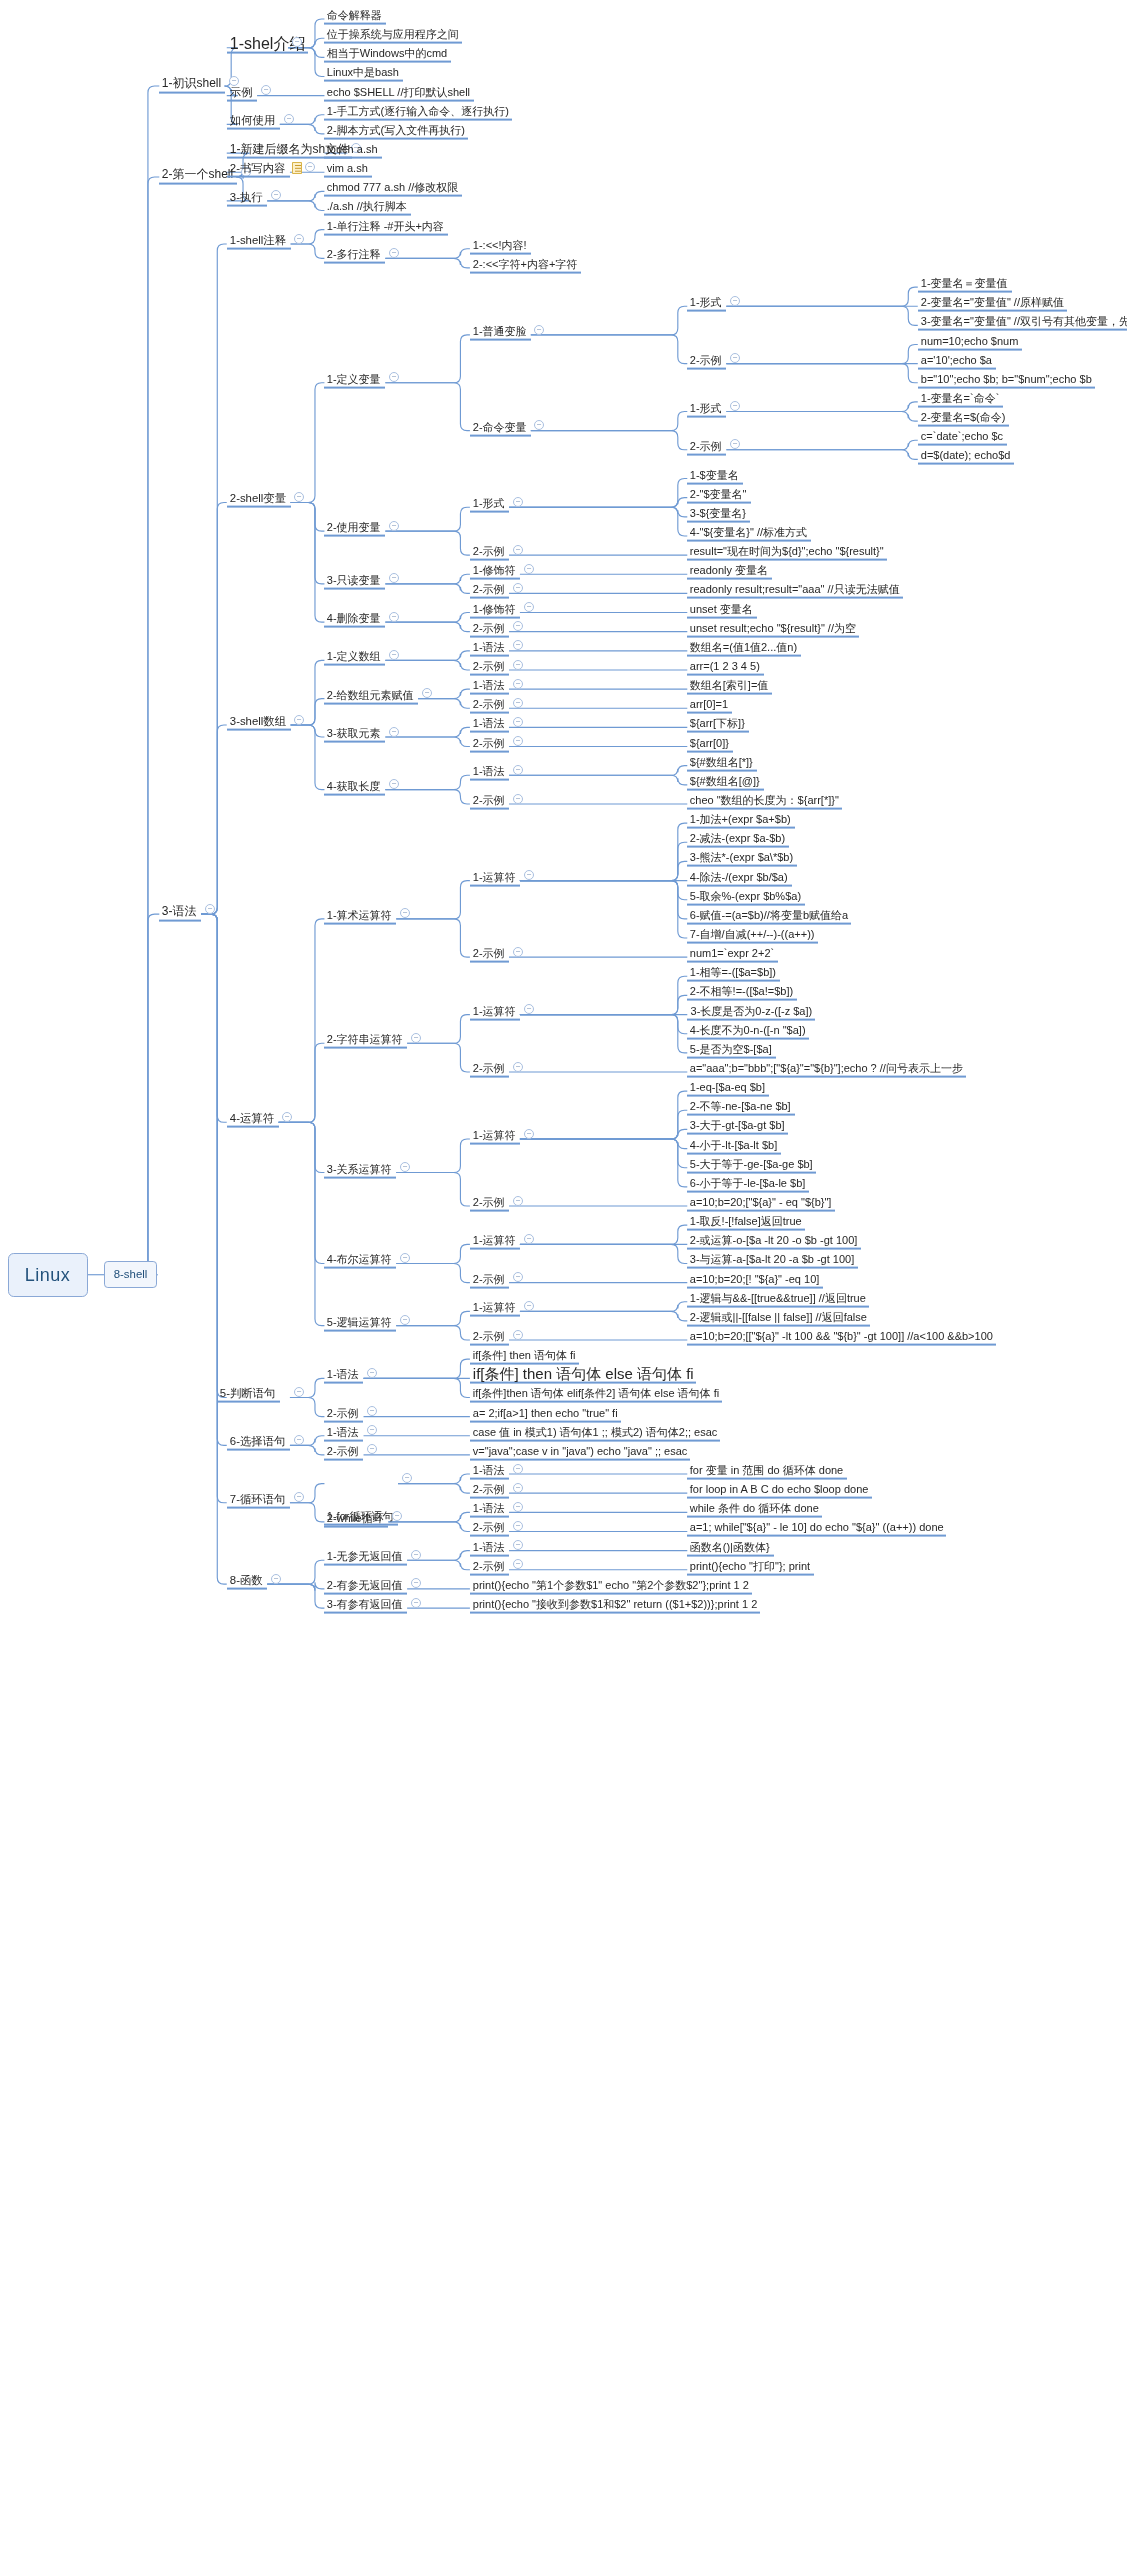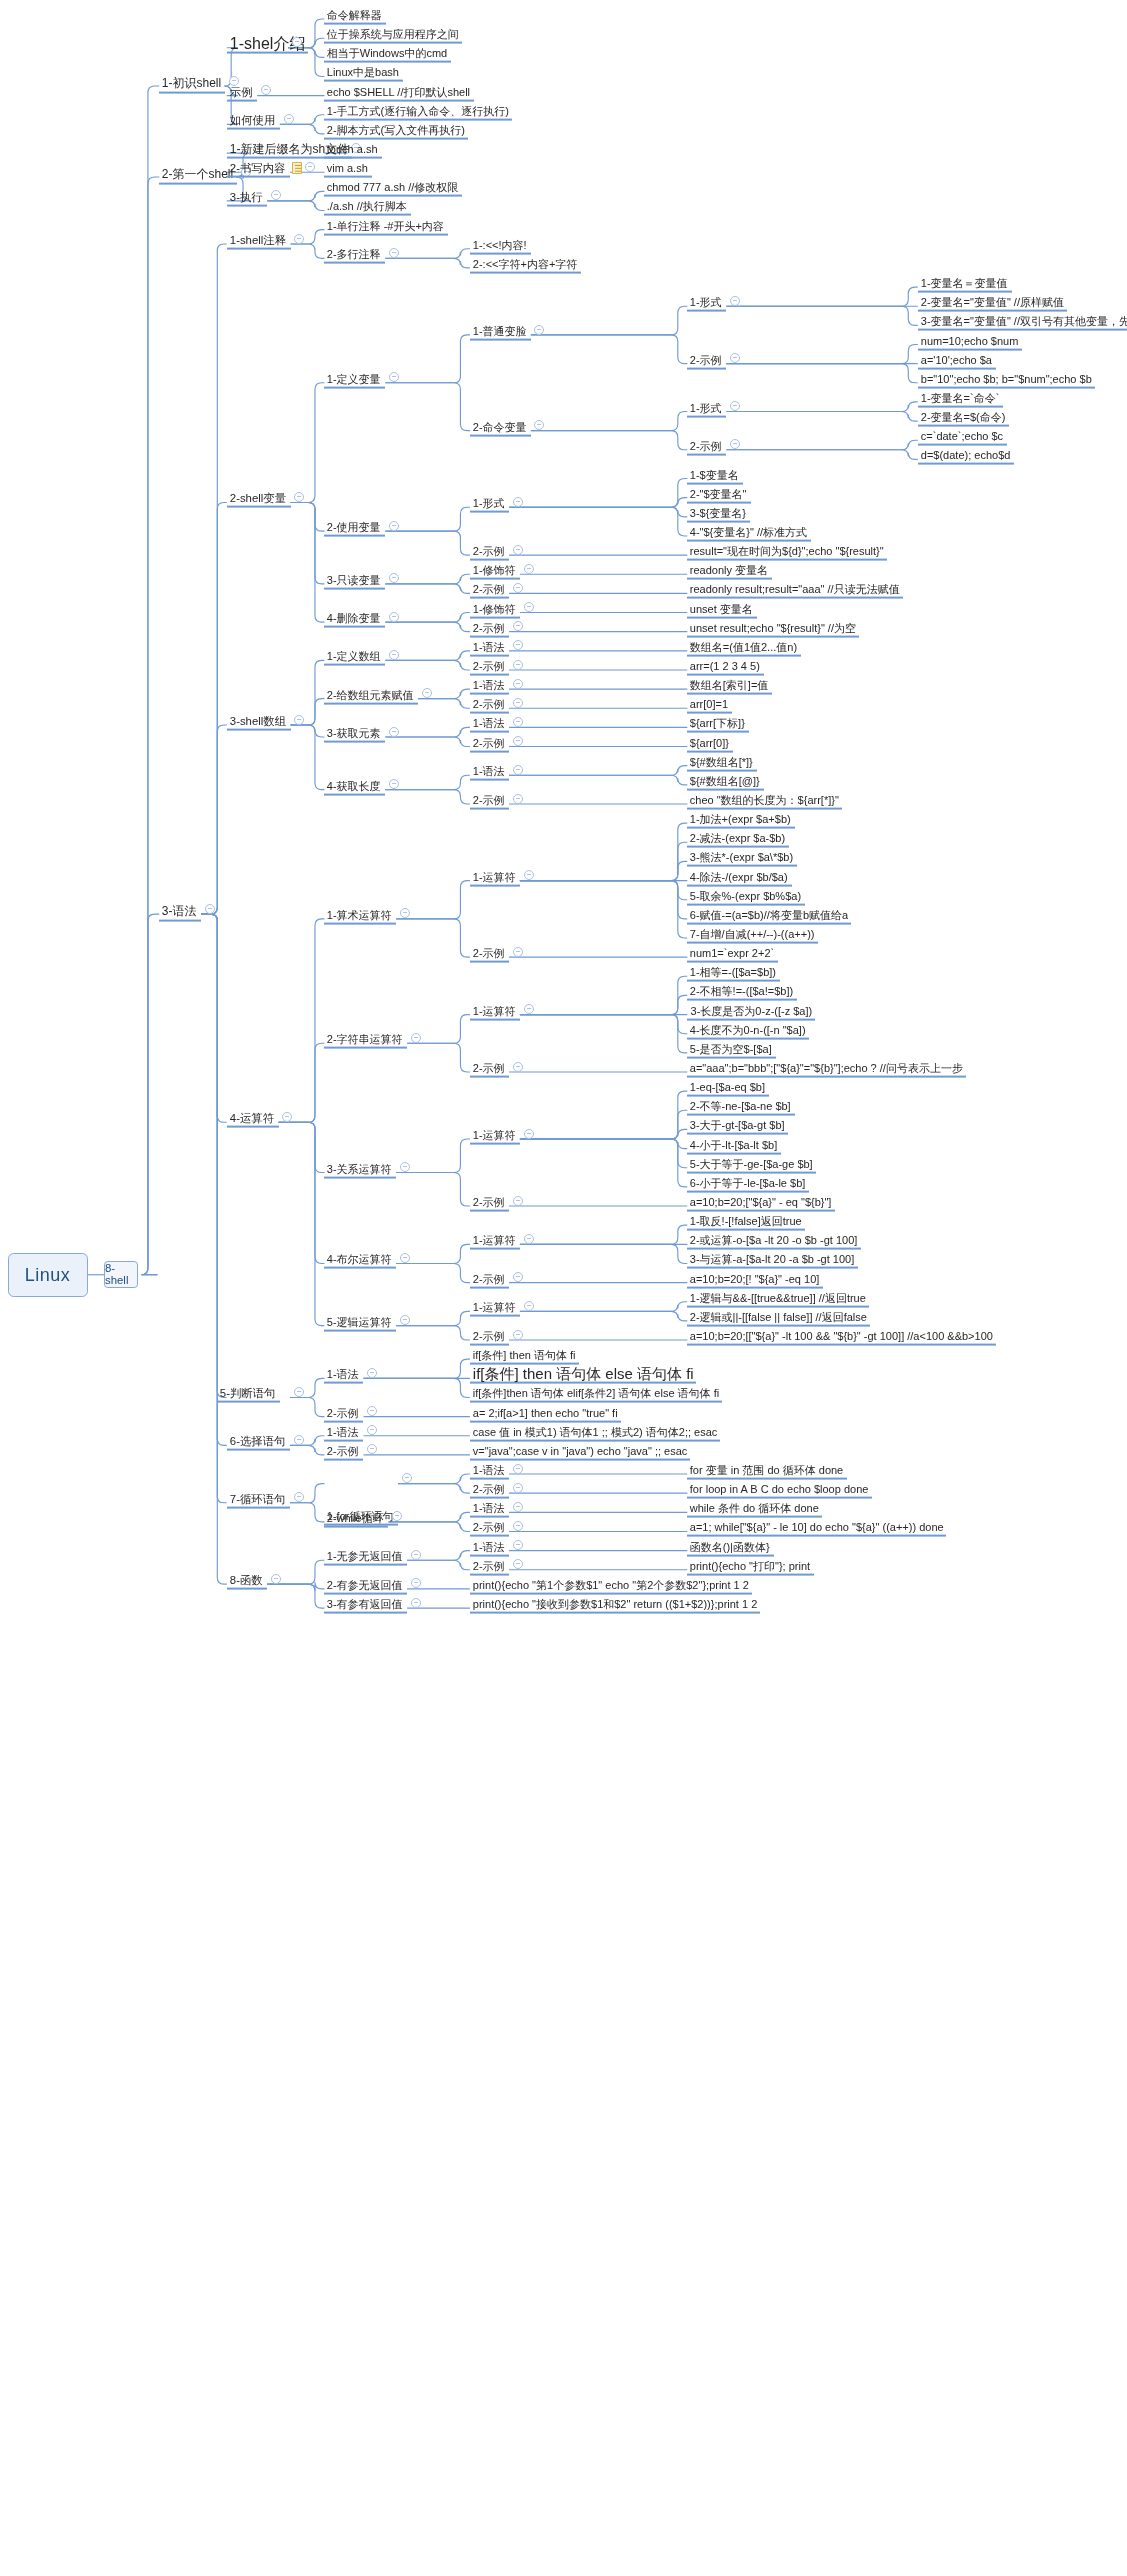--- a/index.html
+++ b/index.html
@@ -29,21 +29,21 @@
     font-size: 18px;
     display: flex;
     align-items: center;
     justify-content: center;
     letter-spacing: 0.5px;
   }
   .lvl1box {
     position: absolute;
     left: 104px;
     top: 1261px;
-    width: 34px;
+    width: 53px;
     height: 26.5px;
     border: 1.1px solid #8aa8d6;
     border-radius: 3.8px;
     background: #f2f6fc;
     color: #1f4e79;
     font-size: 11.4px;
     display: flex;
     align-items: center;
     justify-content: center;
   }

